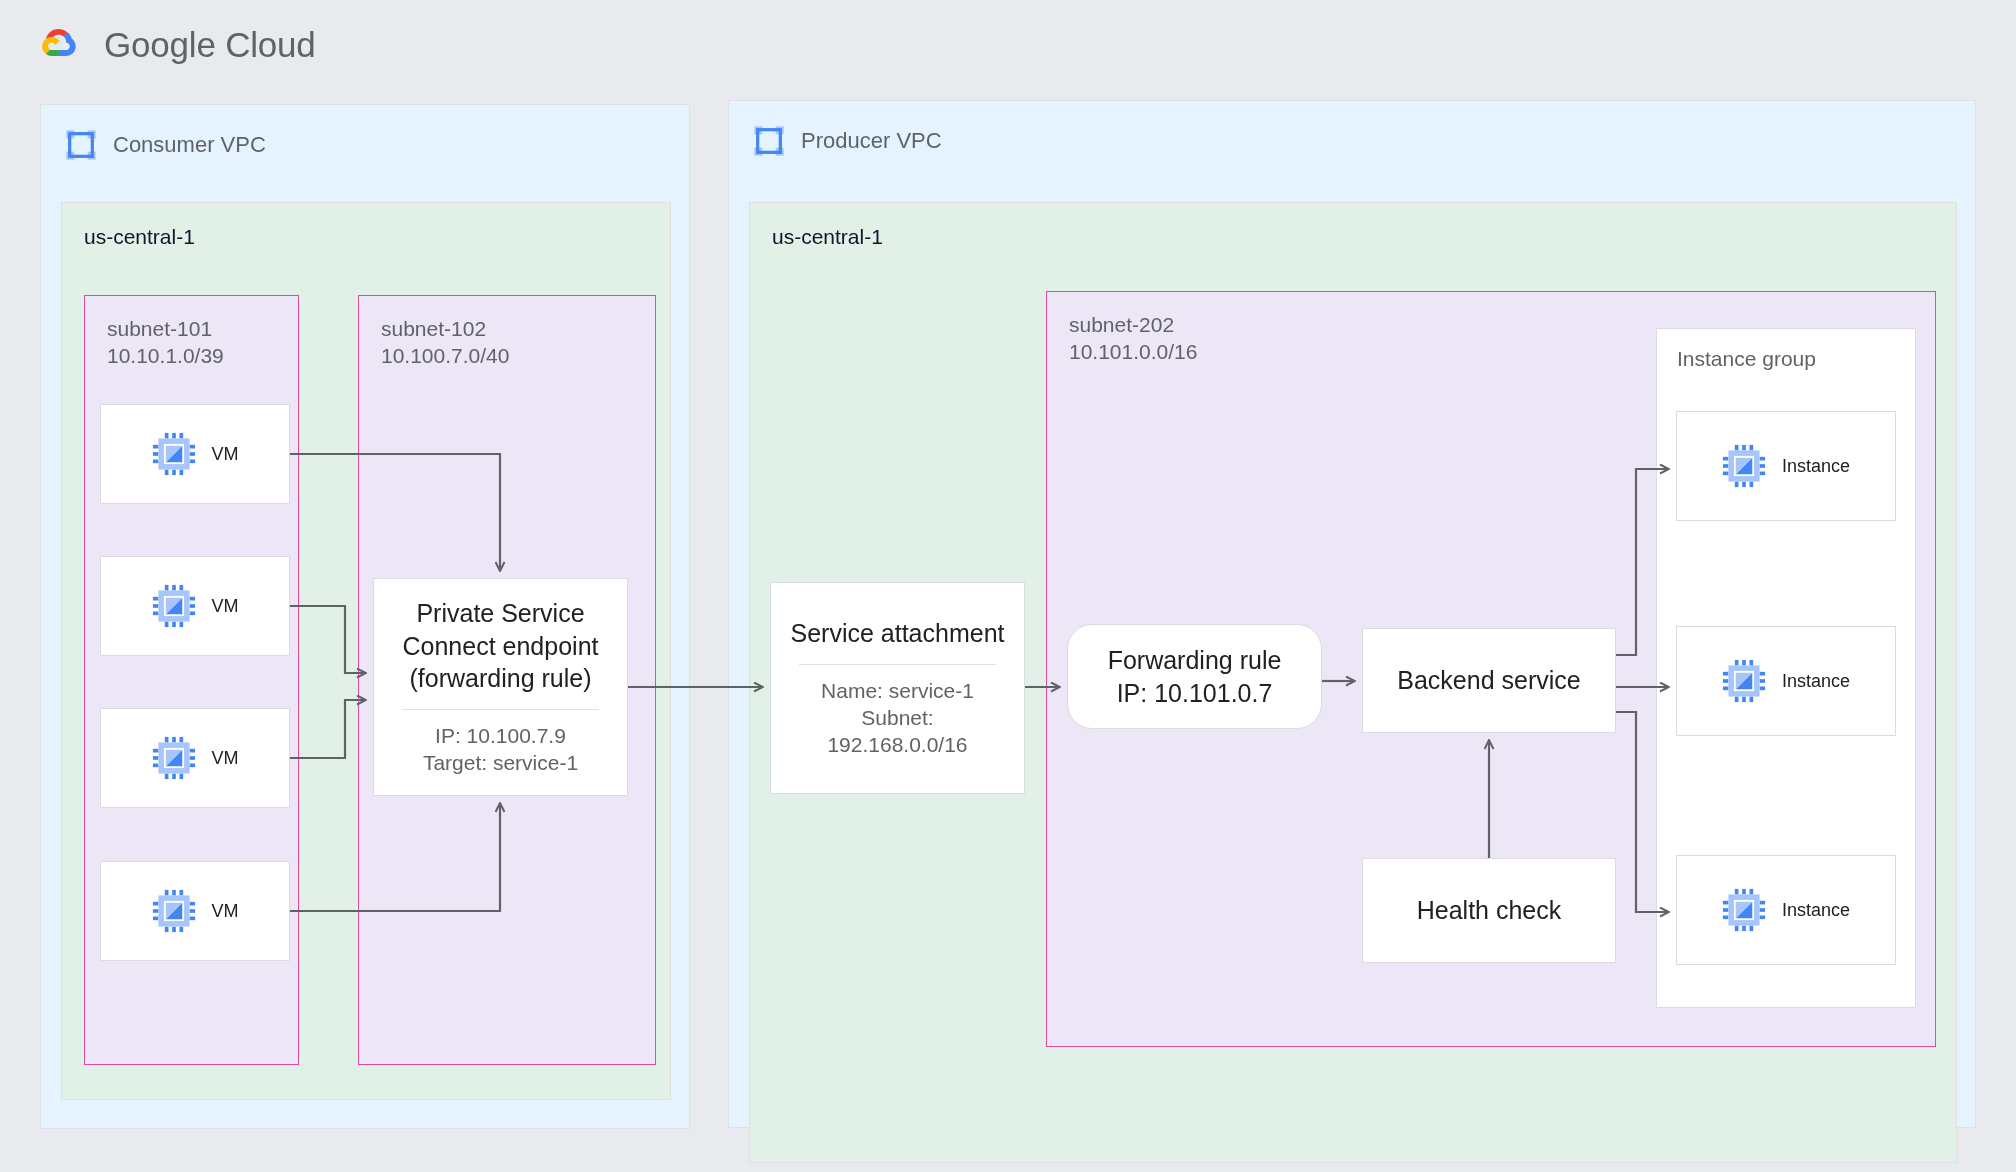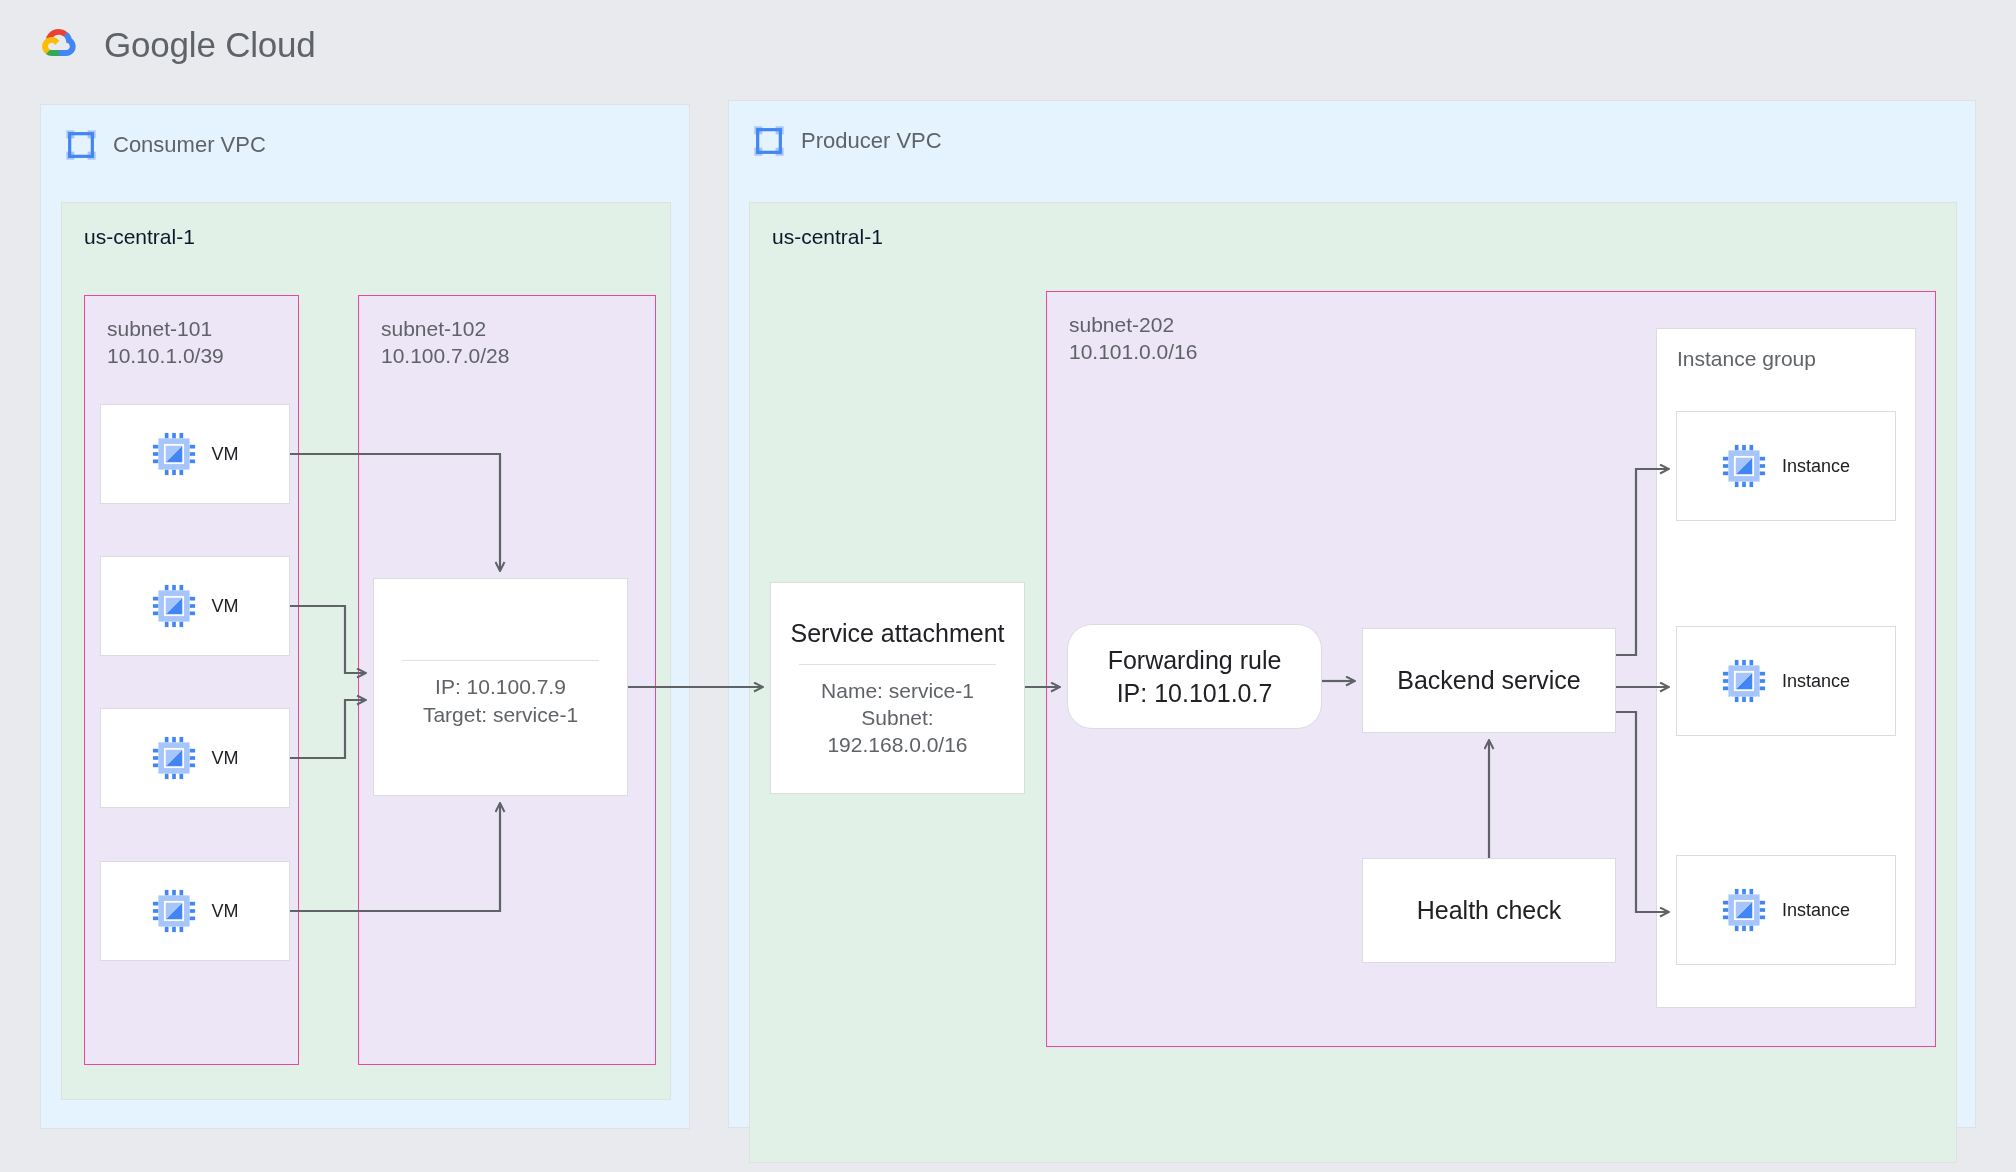--- a/index.html
+++ b/index.html
@@ -127,21 +127,21 @@
       <div class="subnet" style="left:22px; top:92px; width:215px; height:770px;">
         <span class="subnet-label">
           <span>subnet-101</span><br>
           <span>10.10.1.0/39</span>
         </span>
       </div>
 
       <div class="subnet" style="left:296px; top:92px; width:298px; height:770px;">
         <span class="subnet-label">
           <span>subnet-102</span><br>
-          <span>10.100.7.0/28</span>
+          <span>10.100.7.0/40</span>
         </span>
       </div>
     </div>
   </div>
 
   <div class="vmbox" style="left:100px; top:404px; width:190px; height:100px;">
     <span class="chip">
       <svg viewBox="0 0 24 24" width="44" height="44">
         <g fill="#4285f4">
           <rect x="7" y="0.5" width="2" height="3"></rect>
@@ -238,20 +238,25 @@
         <rect x="3.5" y="3.5" width="17" height="17" fill="#a6c5fa"></rect>
         <rect x="6.5" y="6.5" width="11" height="11" fill="#ffffff"></rect>
         <path d="M7.5 16.5 L16.5 16.5 L16.5 7.5 Z" fill="#4285f4"></path>
         <path d="M7.5 16.5 L16.5 7.5 L7.5 7.5 Z" fill="#a6c5fa"></path>
       </svg>
     </span>
     <span class="lbl">VM</span>
   </div>
 
   <div class="node" style="left:373px; top:578px; width:255px; height:218px;">
+    <div class="node-title">
+      <span>Private Service</span><br>
+      <span>Connect endpoint</span><br>
+      <span>(forwarding rule)</span>
+    </div>
     <div class="node-rule"></div>
     <div class="node-sub">
       <span>IP: 10.100.7.9</span><br>
       <span>Target: service-1</span>
     </div>
   </div>
 
   <div class="vpc" style="left:728px; top:100px; width:1248px; height:1028px;">
     <div class="vpc-head">
       <span class="vpc-icon">

